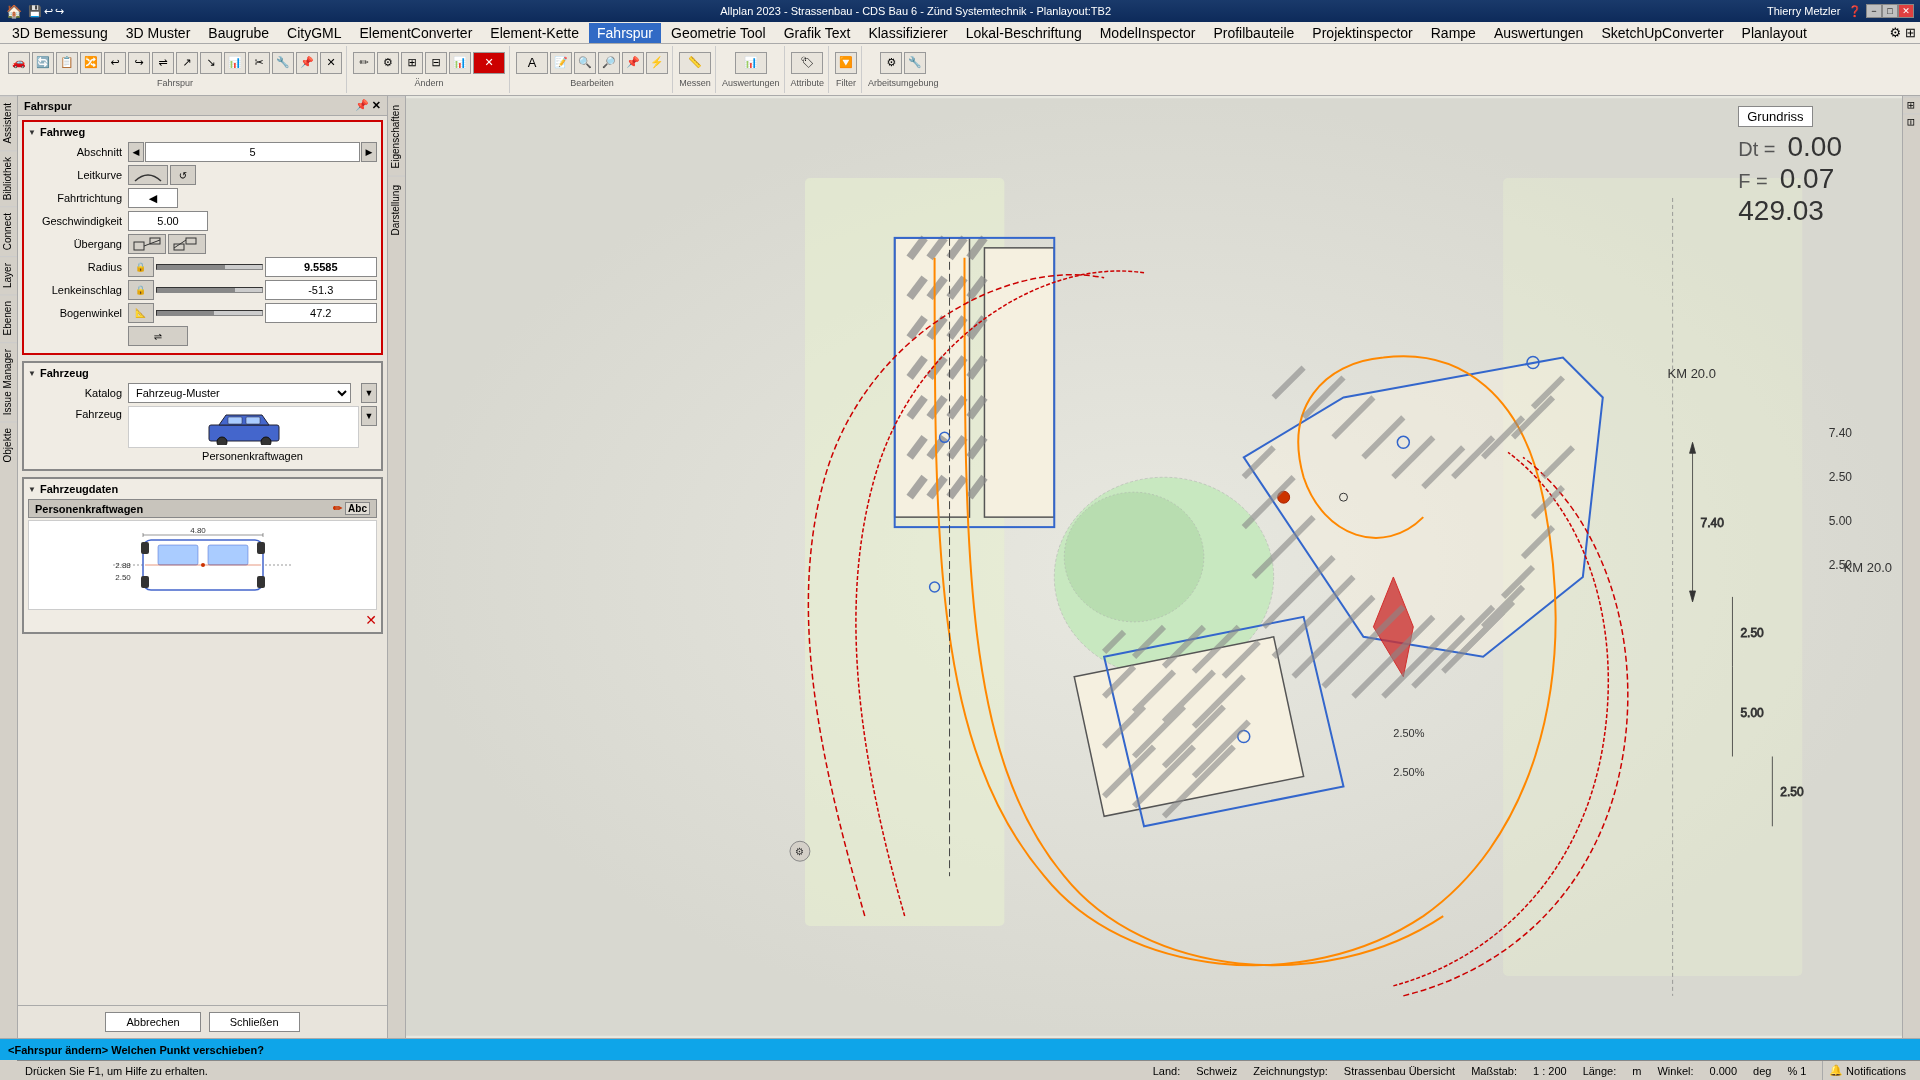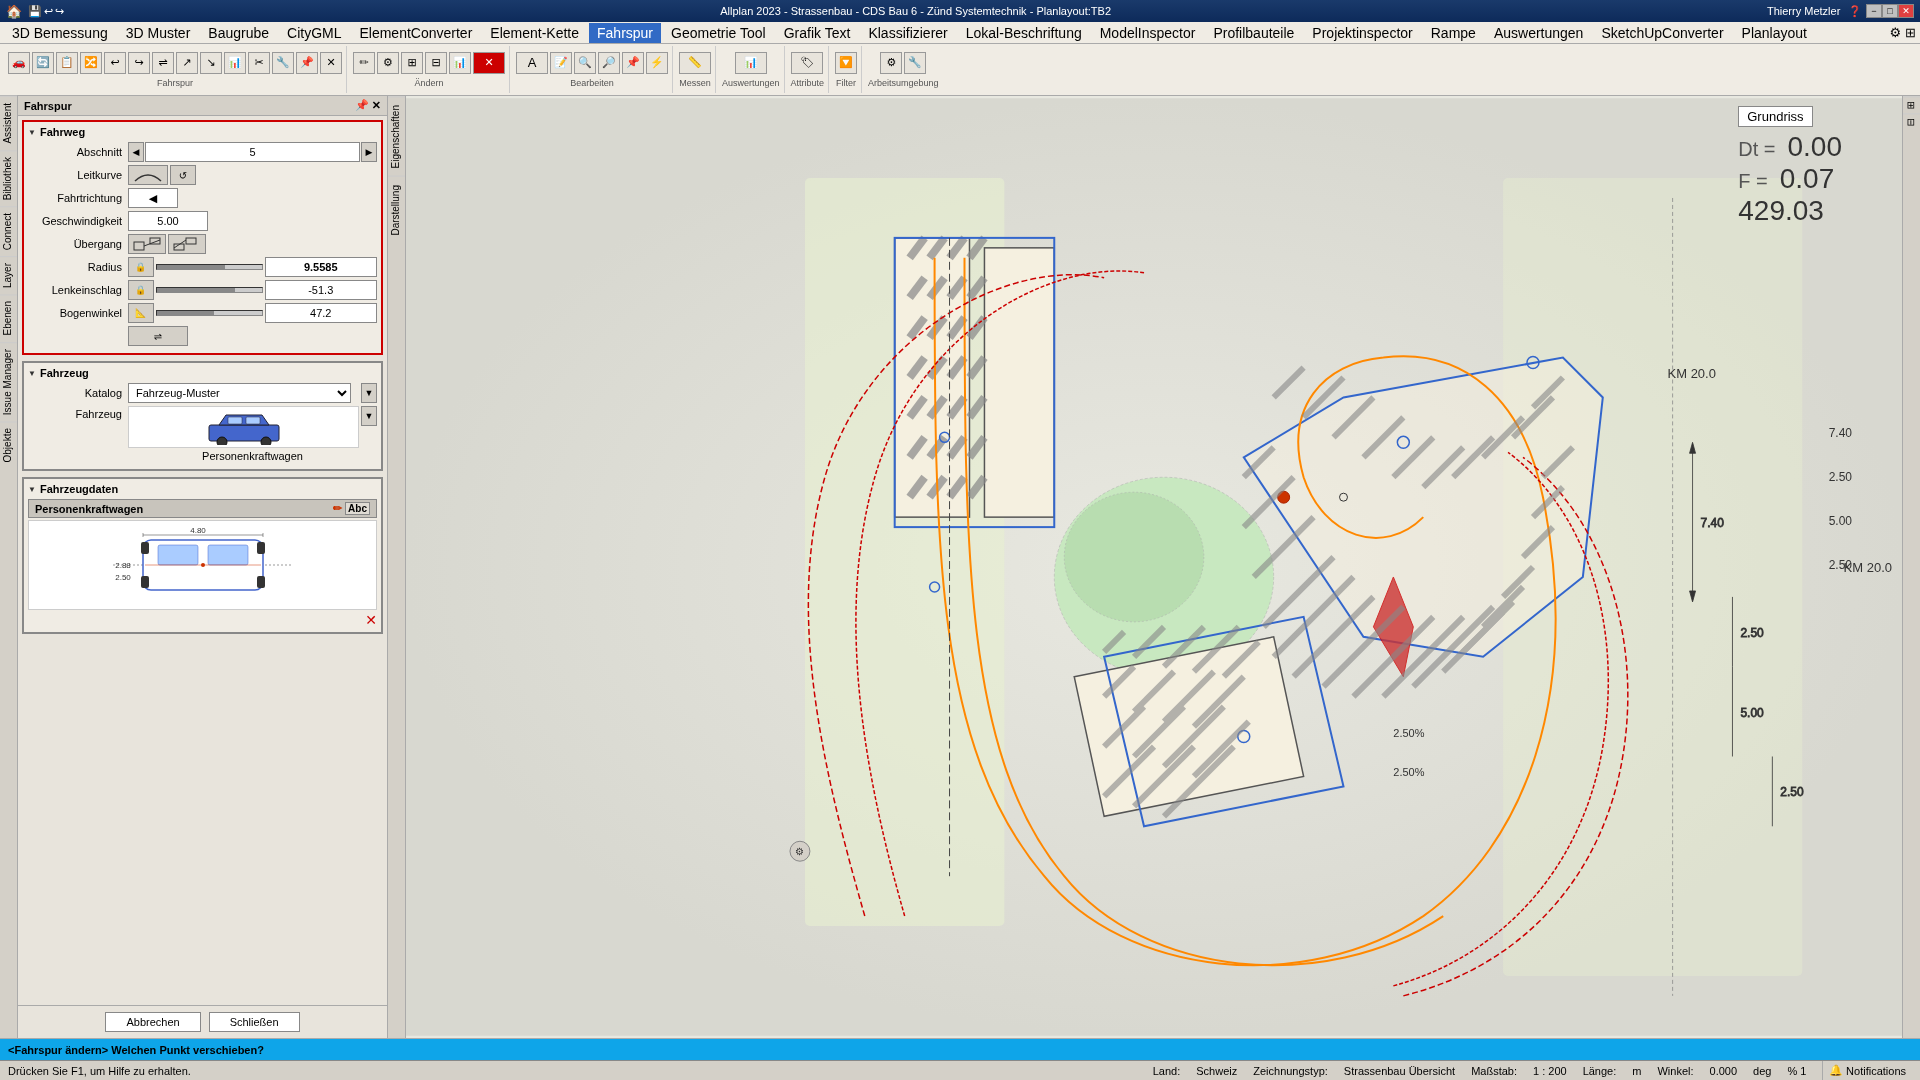--- a/index.html
+++ b/index.html
@@ -234,20 +234,21 @@
     
     #status-bar {
       height: 20px;
       background: #d4d0c8;
       border-top: 1px solid #aaa;
       display: flex;
       align-items: center;
       padding: 0 8px;
       font-size: 11px;
       gap: 20px;
+      margin-left: 17px;
     }
 
     
     #bottom-info {
       height: 22px;
       background: #e8e4dc;
       border-top: 1px solid #aaa;
       display: flex;
       align-items: center;
       padding: 0 8px;

